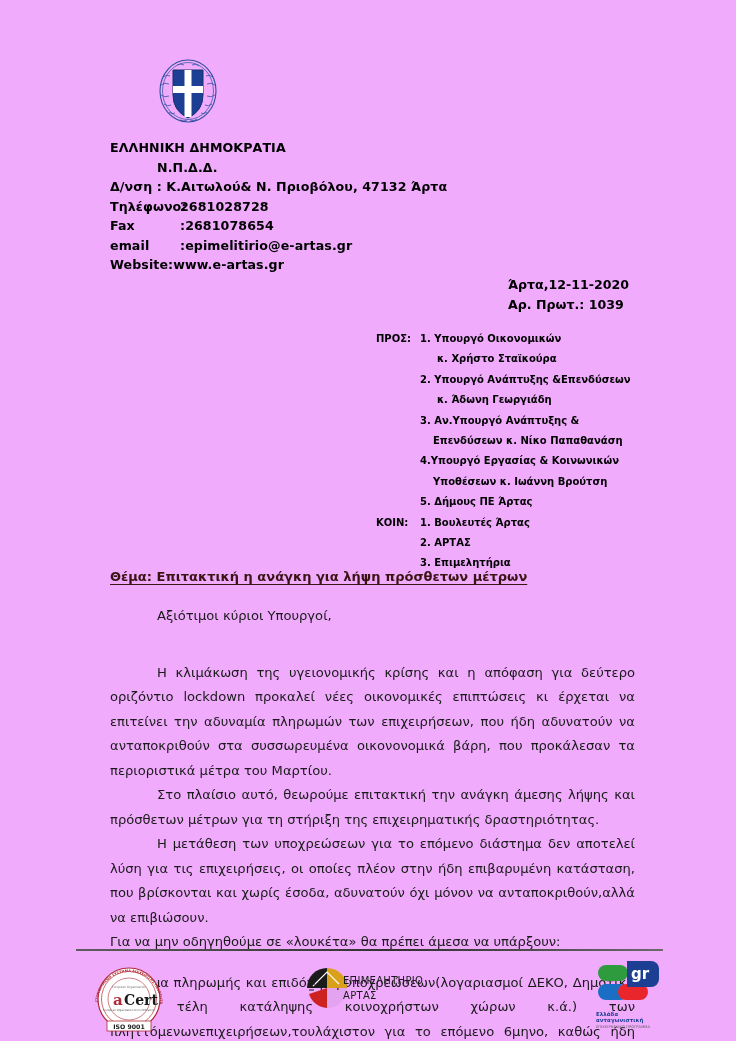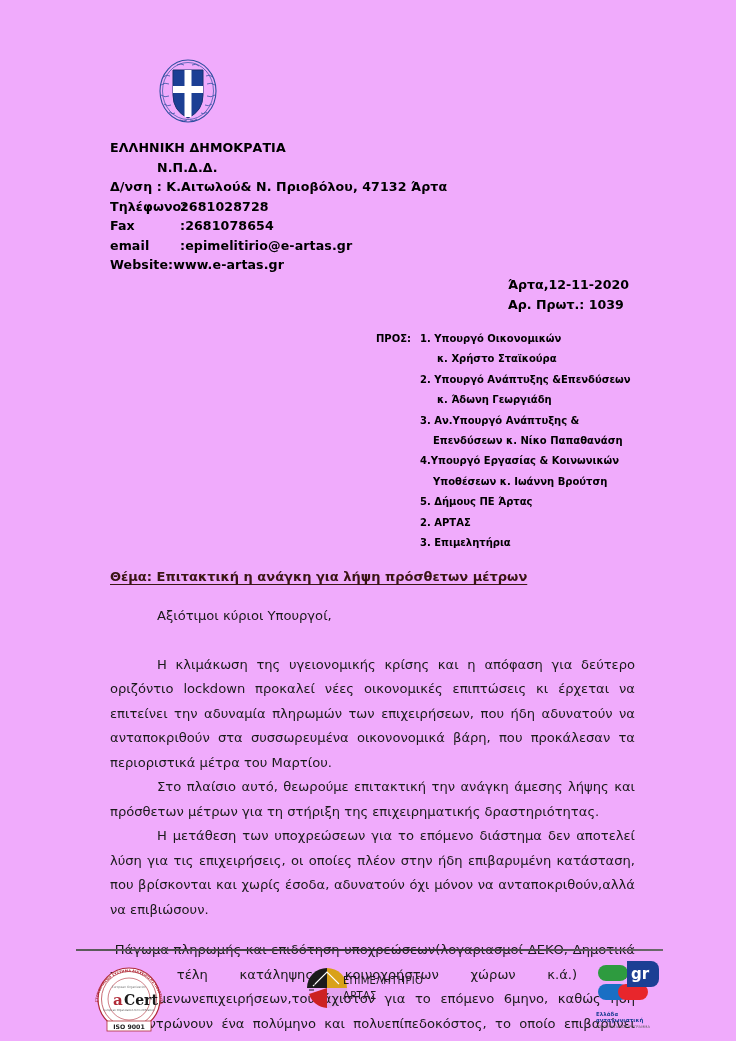--- a/index.html
+++ b/index.html
@@ -97,21 +97,21 @@
     position: absolute;
     left: 110px;
     top: 604px;
     width: 525px;
     font-size: 13.1px;
     line-height: 24.5px;
     color: #1a1a1a;
   }
   .salutation {
     padding-left: 47px;
-    margin-bottom: 24px;
+    margin-bottom: 32px;
   }
   p.para {
     margin: 0 0 0 0;
     text-align: justify;
     text-justify: inter-word;
     text-indent: 47px;
   }
   p.para.noindent { text-indent: 0; }
   p.para.spaced { margin-top: 16px; }
   .line-plain {
@@ -295,20 +295,27 @@
     </div>
 
     <div class="rec-row">
       <span class="rec-label blank">&nbsp;</span>
       <span class="rec-body">
         <span>5.</span>
         <span>Δήμους ΠΕ Άρτας</span>
       </span>
     </div>
 
+    <div class="rec-row">
+      <span class="rec-label">ΚΟΙΝ:</span>
+      <span class="rec-body">
+        <span>1.</span>
+        <span>Βουλευτές Άρτας</span>
+      </span>
+    </div>
 
     <div class="rec-row">
       <span class="rec-label blank">&nbsp;</span>
       <span class="rec-body">
         <span>2.</span>
         <span>ΑΡΤΑΣ</span>
       </span>
     </div>
 
     <div class="rec-row">
@@ -321,20 +328,21 @@
 
   </div>
 
   <div class="subject">Θέμα: Επιτακτική η ανάγκη για λήψη πρόσθετων μέτρων</div>
 
   <div class="body-text">
     <div class="salutation">Αξιότιμοι κύριοι Υπουργοί,</div>
     <p class="para">Η κλιμάκωση της υγειονομικής κρίσης και η απόφαση για δεύτερο οριζόντιο lockdown  προκαλεί νέες οικονομικές επιπτώσεις κι έρχεται να επιτείνει την αδυναμία πληρωμών των επιχειρήσεων, που ήδη αδυνατούν να ανταποκριθούν στα συσσωρευμένα οικονονομικά βάρη, που προκάλεσαν τα περιοριστικά μέτρα του Μαρτίου.</p>
     <p class="para">Στο πλαίσιο αυτό, θεωρούμε επιτακτική την ανάγκη άμεσης λήψης και πρόσθετων μέτρων για τη στήριξη της επιχειρηματικής δραστηριότητας.</p>
     <p class="para">Η μετάθεση των υποχρεώσεων για το επόμενο διάστημα δεν αποτελεί λύση για τις επιχειρήσεις, οι οποίες πλέον στην ήδη επιβαρυμένη κατάσταση, που βρίσκονται και χωρίς έσοδα, αδυνατούν όχι μόνον να ανταποκριθούν,αλλά να επιβιώσουν.</p>
+    <p class="para noindent line-plain">Για να μην οδηγηθούμε σε «λουκέτα» θα πρέπει άμεσα να υπάρξουν:</p>
     <p class="para noindent spaced">-Πάγωμα πληρωμής και επιδότηση υποχρεώσεων(λογαριασμοί ΔΕΚΟ, Δημοτικά τέλη, τέλη κατάληψης κοινοχρήστων χώρων κ.ά.) των πληττόμενωνεπιχειρήσεων,τουλάχιστον για το επόμενο 6μηνο, καθώς ήδη συγκεντρώνουν ένα πολύμηνο και πολυεπίπεδοκόστος, το οποίο επιβαρύνει δραματικά τη βιωσιμότητα τους,</p>
   </div>
 
   <div class="footer-rule"></div>
 
   <div class="footer">
 
     <div class="acert">
       <svg viewBox="0 0 92 78" xmlns="http://www.w3.org/2000/svg" aria-hidden="true">
         <defs>

